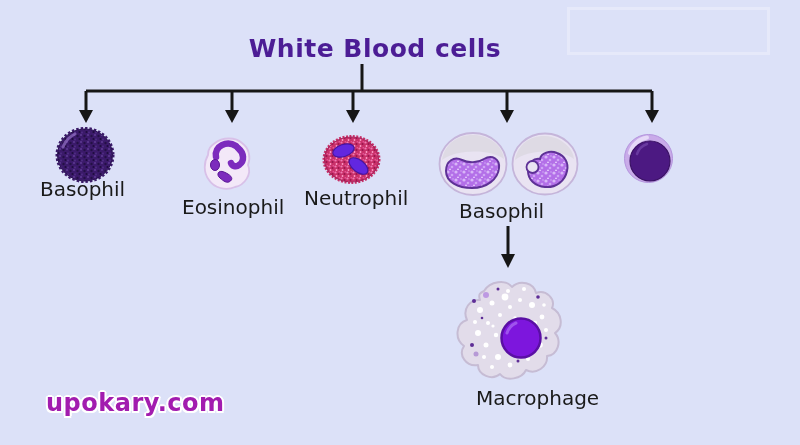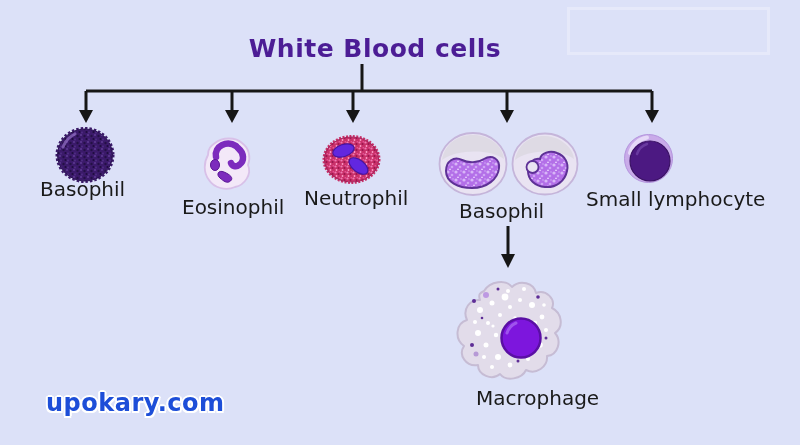--- a/index.html
+++ b/index.html
@@ -32,21 +32,21 @@
     position:absolute;font-size:20px;color:#1a1a1a;white-space:nowrap;
   }
   .lbl-baso{left:40px;top:177px;}
   .lbl-neut{left:182px;top:195px;}
   .lbl-eos{left:304px;top:186px;}
   .lbl-mono{left:459px;top:199px;}
   .lbl-lymph{left:586px;top:187px;}
   .lbl-macro{left:476px;top:386px;}
   .watermark{
     position:absolute;left:46px;top:389px;
-    font-size:24px;font-weight:bold;color:#1d4ed8;letter-spacing:.5px;
+    font-size:24px;font-weight:bold;color:#a21caf;letter-spacing:.5px;
     text-shadow:
       -1.5px -1.5px 0 #fff, 1.5px -1.5px 0 #fff,
       -1.5px  1.5px 0 #fff, 1.5px  1.5px 0 #fff,
        0 -2px 0 #fff, 0 2px 0 #fff, -2px 0 0 #fff, 2px 0 0 #fff;
   }
 </style>
 </head>
 <body>
 
 <div class="canvas">
@@ -143,21 +143,20 @@
     </g>
   </svg>
   <div class="lbl lbl-mono">Basophil</div>
 
   <svg class="cell cell-lymph" width="52" height="52" viewBox="0 0 52 52">
     <circle cx="25.5" cy="25.5" r="24" fill="#c9abe9" stroke="#b393dd" stroke-width="1"></circle>
     <path d="M 7,20 A 21,21 0 0 1 24,4.5" stroke="#e6d9f8" stroke-width="4" fill="none" stroke-linecap="round"></path>
     <circle cx="27" cy="28" r="20" fill="#4c1982" stroke="#3a1263" stroke-width="1.2"></circle>
     <path d="M 14,21 A 16,16 0 0 1 24,11" stroke="#7647ad" stroke-width="2.5" fill="none" stroke-linecap="round" opacity="0.7"></path>
   </svg>
-  <div class="lbl lbl-lymph">Small lymphocyte</div>
 
   <svg class="cell cell-macro" width="122" height="112" viewBox="0 0 122 112">
     <path d="M 35,17 C 41,7 57,5 63,13 C 71,5 85,9 87,19 C 97,15 107,25 103,34 C 113,39 115,53 106,59 C 113,67 109,81 98,82 C 99,93 87,101 77,96 C 73,105 57,108 51,100 C 43,107 29,101 29,91 C 17,93 9,81 15,72 C 5,65 7,49 18,46 C 13,35 21,25 31,26 C 29,20 31,19 35,17 Z" fill="#e2dcea" stroke="#c6bcd4" stroke-width="2" stroke-linejoin="round"></path>
     <g fill="#ffffff">
       <circle cx="31" cy="36" r="3"></circle>
         <circle cx="43" cy="29" r="2.5"></circle>
         <circle cx="56" cy="23" r="3.4"></circle>
       <circle cx="71" cy="26" r="2"></circle>
         <circle cx="83" cy="31" r="3"></circle>
         <circle cx="93" cy="43" r="2.4"></circle>

